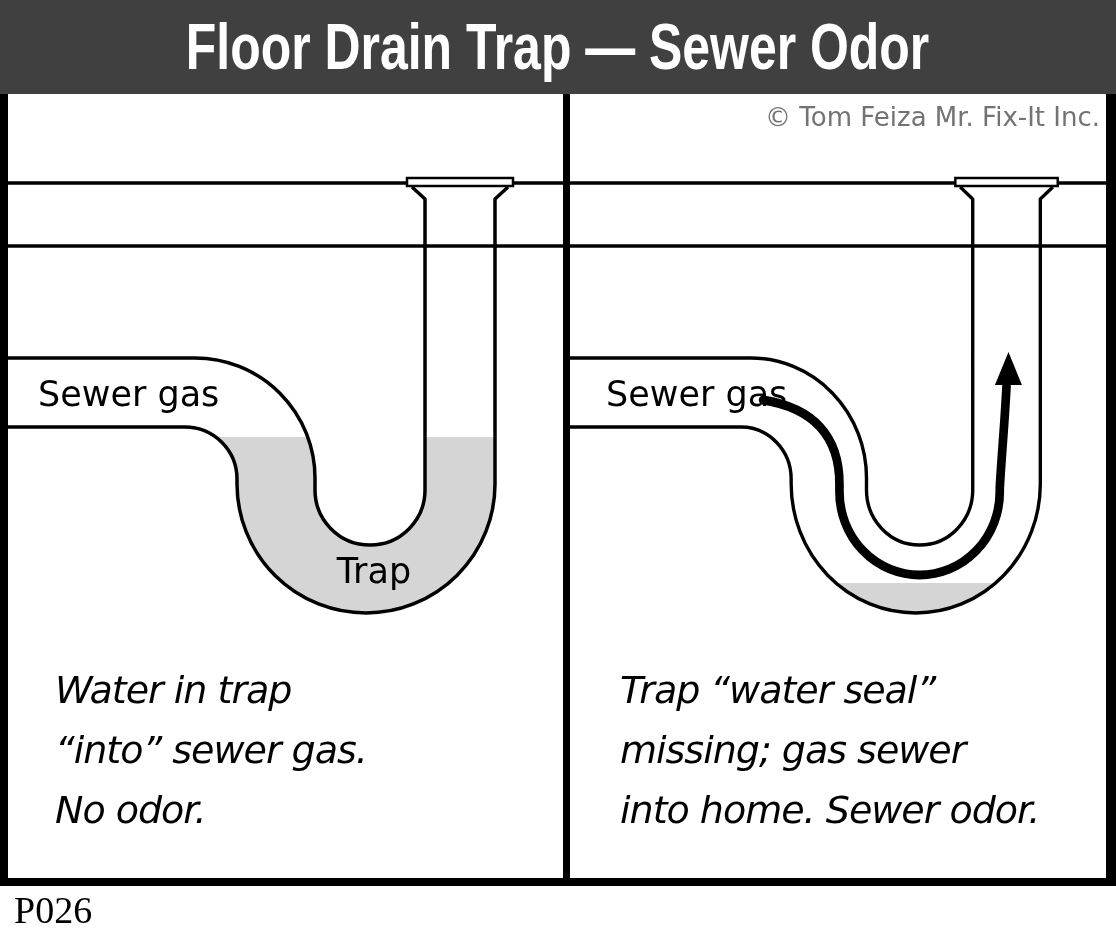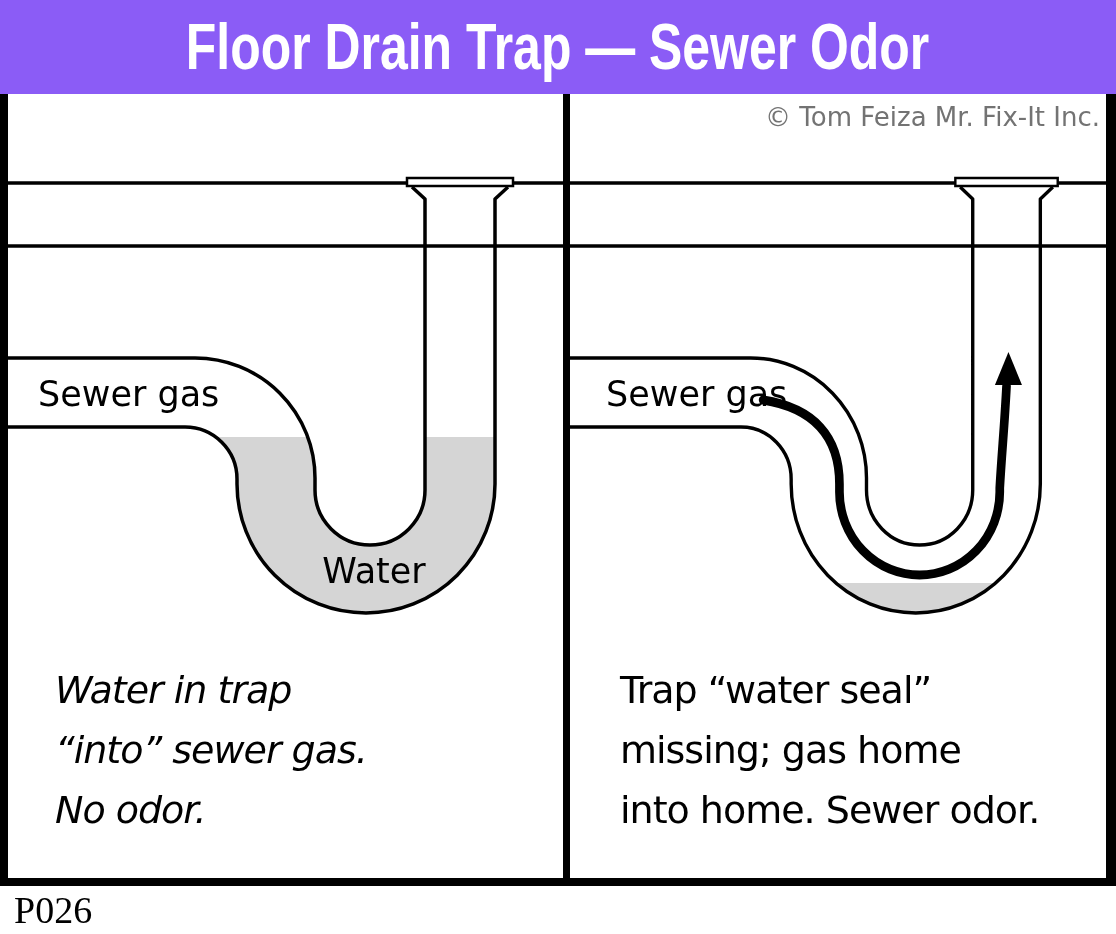--- a/index.html
+++ b/index.html
@@ -1,21 +1,21 @@
 <!DOCTYPE html>
 <html><head>
 <meta charset="utf-8">
 <style>
   html,body{margin:0;padding:0;}
   body{
     width:1116px;height:934px;position:relative;background:#fff;overflow:hidden;
     font-family:"DejaVu Sans", sans-serif;
   }
   .banner{
-    position:absolute;left:0;top:0;width:1116px;height:94px;background:#8b5cf6;
+    position:absolute;left:0;top:0;width:1116px;height:94px;background:#404040;
     display:flex;align-items:center;justify-content:center;
   }
   .title{
     color:#fff;font-family:"Liberation Sans", sans-serif;font-weight:bold;
     font-size:64px;transform:scaleX(0.78);white-space:nowrap;
   }
   .frame{position:absolute;background:#000;}
   .copyright{
     position:absolute;top:102px;right:16px;font-size:26px;color:#737373;
     white-space:nowrap;
@@ -62,28 +62,28 @@
   <path d="M 0,333 H 177 A 52,52 0 0 1 229,385 V 390 A 129,129 0 0 0 487,390 V 105 L 500,93" fill="none" stroke="#000" stroke-width="3.5" stroke-linejoin="round"></path>
   <rect x="399" y="84" width="106" height="8" fill="#fff" stroke="#000" stroke-width="2.5"></rect>
   <path d="M 200,306 C 252,314 279,342 279,390 L 279,398 A 83,83 0 0 0 445,398 L 445,394
            C 447,360 450,330 452,292" fill="none" stroke="#000" stroke-width="9" stroke-linecap="round"></path>
   <polygon points="454,258 440,291 468,291" fill="#000"></polygon>
 </svg>
 
 <div class="copyright">© Tom Feiza Mr. Fix-It Inc.</div>
 
 <div class="gas-label" style="left:38px;">Sewer gas</div>
-<div class="water-label">Water</div>
+<div class="water-label">Trap</div>
 <div class="gas-label" style="left:606px;">Sewer gas</div>
 
 <div class="caption" style="left:55px;font-style:italic;">
   <div>Water in trap</div>
   <div>“into” sewer gas.</div>
   <div>No odor.</div>
 </div>
 
-<div class="caption" style="left:620px;">
+<div class="caption" style="left:620px;font-style:italic;">
   <div>Trap “water seal”</div>
-  <div>missing; gas home</div>
+  <div>missing; gas sewer</div>
   <div>into home. Sewer odor.</div>
 </div>
 
 <div class="code">P026</div>
 
 </body></html>

